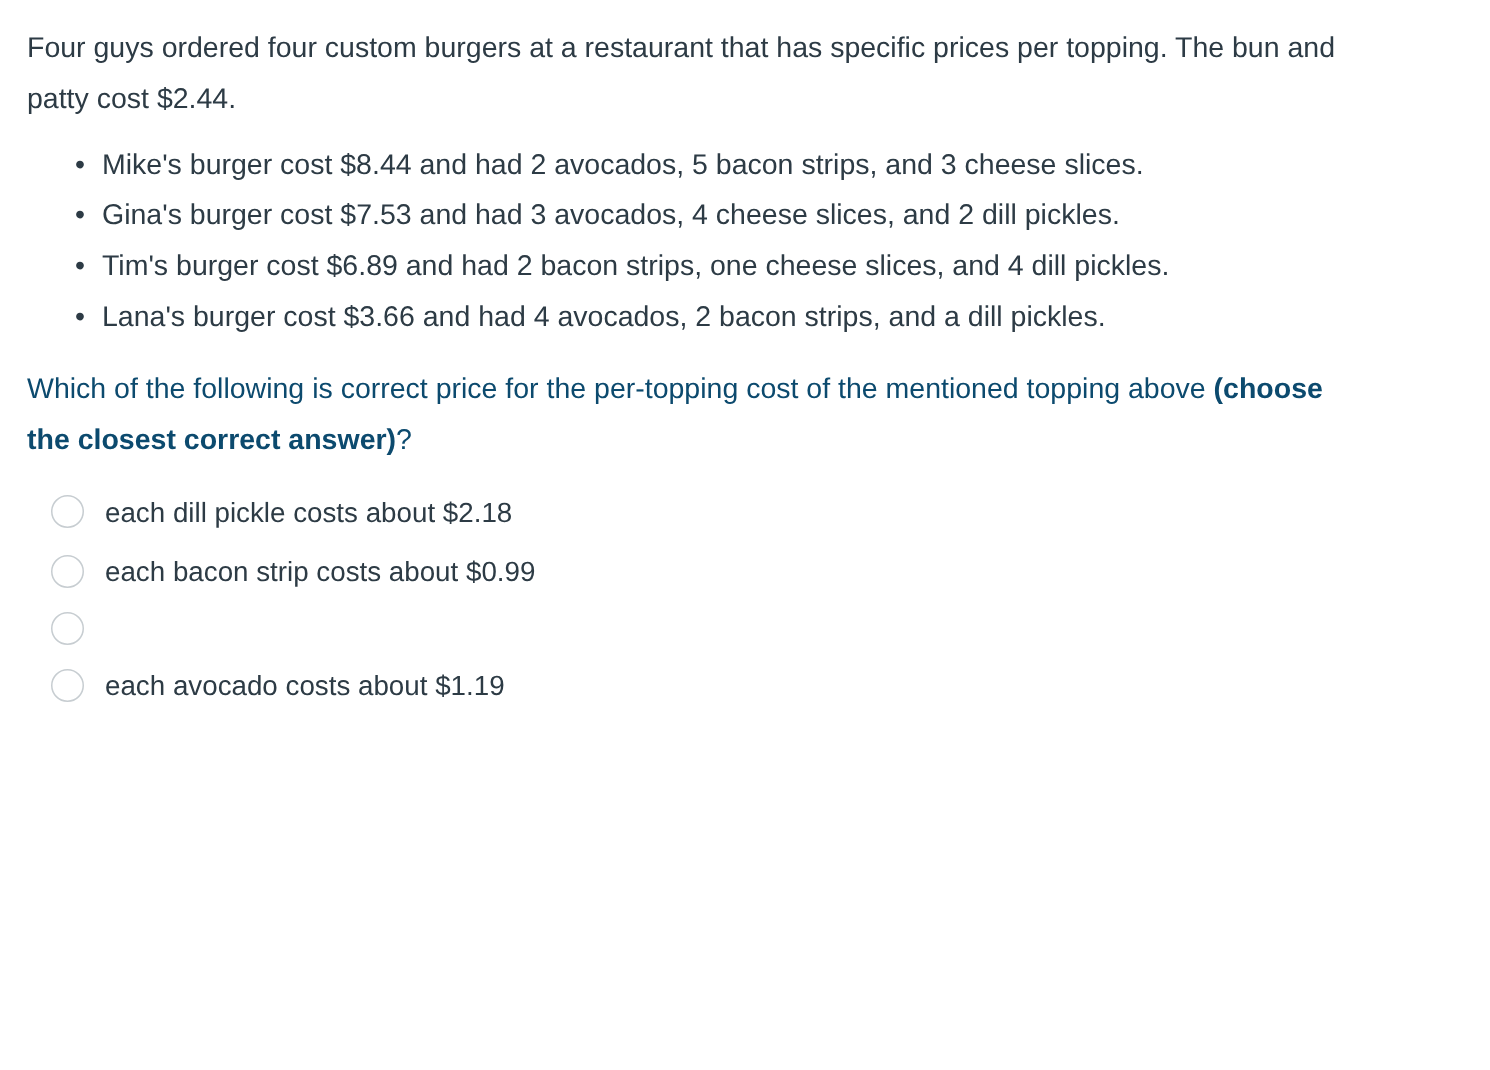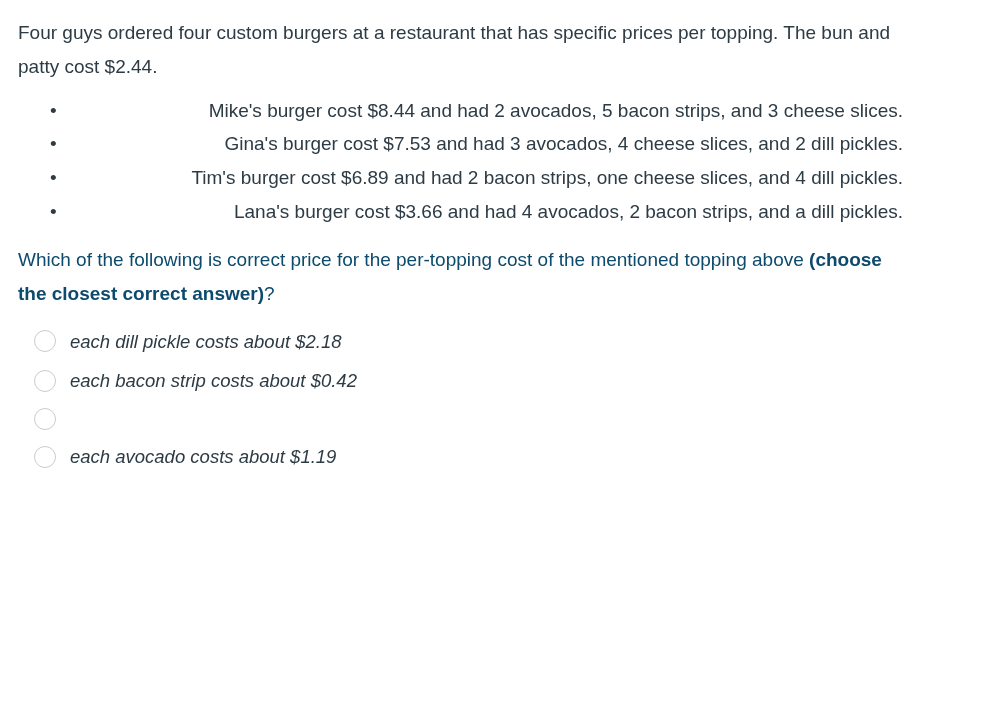--- a/index.html
+++ b/index.html
@@ -25,21 +25,20 @@
     font-size: 19px;
     line-height: 1.78;
     color: #2d3b45;
     max-width: 880px;
     margin: 0 0 10px 0;
   }
   ul.burger-list {
     margin: 0 0 14px 0;
     padding-left: 50px;
     list-style: none;
-    text-align: right;
   }
   ul.burger-list li {
     position: relative;
     font-size: 19px;
     line-height: 1.78;
     color: #2d3b45;
     max-width: 855px;
     margin: 0;
   }
   ul.burger-list li::before {
@@ -61,21 +60,20 @@
   .question .bold {
     font-weight: bold;
   }
   .answers {
     margin-top: 14px;
   }
   .answer-row {
     display: flex;
     align-items: center;
     margin-bottom: 14px;
-    font-style: italic;
   }
   .radio {
     width: 22px;
     height: 22px;
     border: 1.5px solid #c7cdd1;
     border-radius: 50%;
     background: #ffffff;
     box-sizing: border-box;
     flex: 0 0 auto;
     margin-left: 16px;
@@ -105,21 +103,21 @@
 
   <div class="answers">
 
     <div class="answer-row">
       <span class="radio"></span>
       <span class="answer-label">each dill pickle costs about $2.18</span>
     </div>
 
     <div class="answer-row">
       <span class="radio"></span>
-      <span class="answer-label">each bacon strip costs about $0.42</span>
+      <span class="answer-label">each bacon strip costs about $0.99</span>
     </div>
 
     <div class="answer-row">
       <span class="radio"></span>
     </div>
 
     <div class="answer-row">
       <span class="radio"></span>
       <span class="answer-label">each avocado costs about $1.19</span>
     </div>

